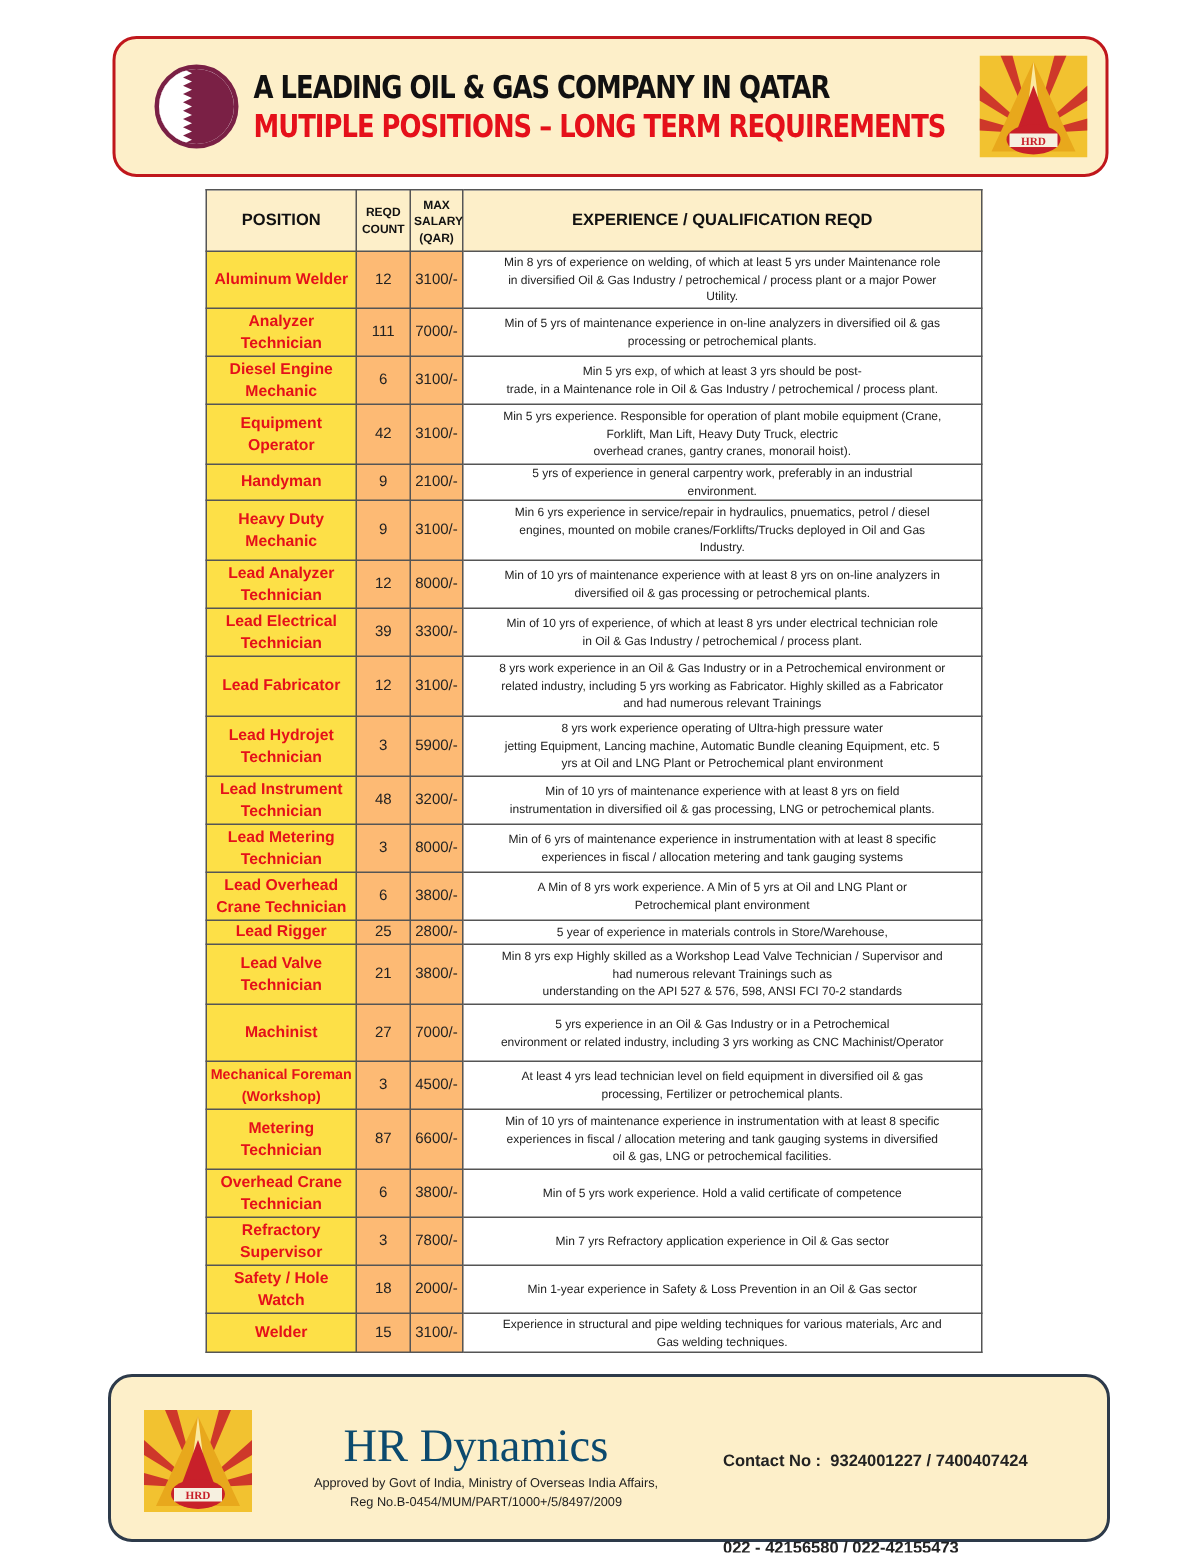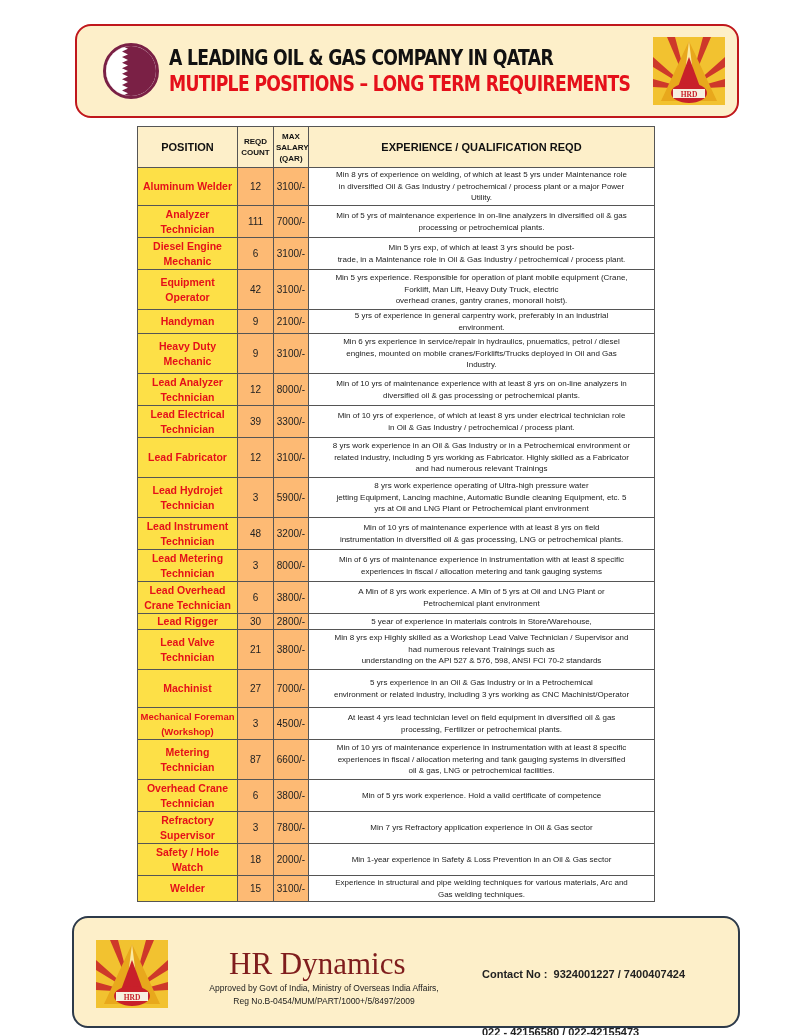--- a/index.html
+++ b/index.html
@@ -48,21 +48,21 @@
   .jobs td.exp span { display: block; }
 
   
   .footer {
     position: absolute; left: 72px; top: 916px; width: 668px; height: 112px;
     background: #fdefc9; border: 2px solid #2d3a4a; border-radius: 16px; box-sizing: border-box;
   }
   .footer .hrd-logo { left: 22px; top: 22px; width: 72px; height: 68px; }
   .company-name {
     position: absolute; left: 155px; top: 28px; font-family: "Liberation Serif", serif;
-    font-size: 31px; color: #7f1d1d;
+    font-size: 31px; color: #0c4a6e;
   }
   .approval {
     position: absolute; left: 100px; top: 64px; width: 300px; text-align: center;
     font-size: 8.5px; line-height: 13px; color: #222;
   }
   .contact { position: absolute; left: 408px; top: 6px; width: 250px; }
   .contact .line-bold { font-size: 11px; font-weight: bold; color: #222; line-height: 16px; white-space: nowrap; margin-top: 42px; }
   .contact .email { color: #2a7bbf; font-style: italic; }
   .contact .addr { font-size: 8.2px; line-height: 12px; color: #333; margin-top: 2px; }
 </style>
@@ -277,21 +277,21 @@
         <td class="num">3800/-</td>
         <td class="exp">
           <span>A Min of 8 yrs work experience. A Min of 5 yrs at Oil and LNG Plant or</span>
           <span>Petrochemical plant environment</span>
         </td>
       </tr>
       <tr style="height: 15px;">
         <td class="pos">
           <div>Lead Rigger</div>
         </td>
-        <td class="num">30</td>
+        <td class="num">25</td>
         <td class="num">2800/-</td>
         <td class="exp">
           <span>5 year of experience in materials controls in Store/Warehouse,</span>
         </td>
       </tr>
       <tr style="height: 40px;">
         <td class="pos">
           <div>Lead Valve</div>
           <div>Technician</div>
         </td>

